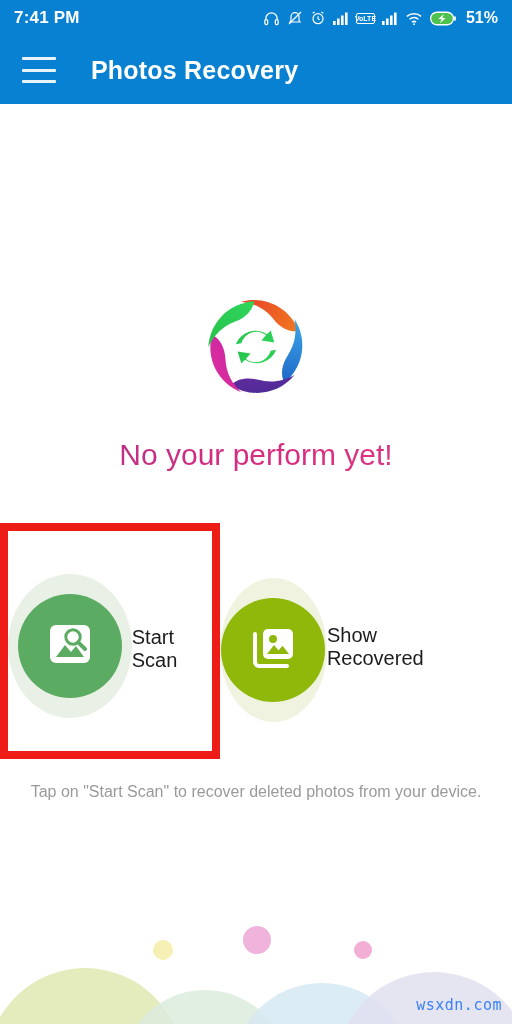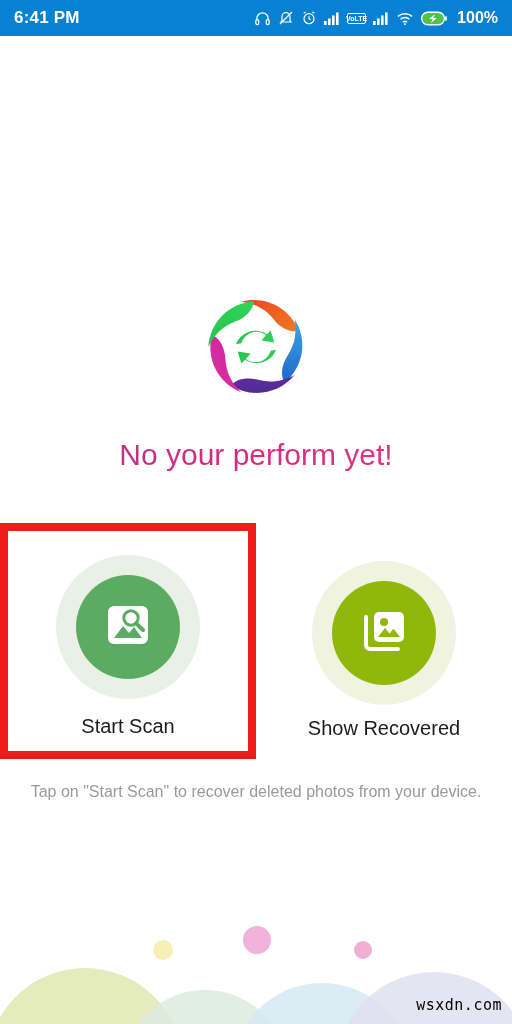--- a/index.html
+++ b/index.html
@@ -128,26 +128,26 @@
   
   .tiles {
     position: absolute;
     left: 0;
     top: 523px;
     width: 512px;
     height: 236px;
     display: flex;
   }
   .tile {
-    width: 256px;
+    width: 220px;
     height: 236px;
     display: flex;
-    flex-direction: column;
-    align-items: center;
-    justify-content: center;
+    flex-direction: row;
+    align-items: center;
+    justify-content: space-between;
     box-sizing: border-box;
     cursor: pointer;
   }
   .tile.highlighted {
     border: 8px solid #ed1c16;
     background: #ffffff;
   }
   .halo {
     width: 144px;
     height: 144px;
@@ -190,31 +190,31 @@
 
   
   .deco { position: absolute; left: 0; top: 860px; width: 512px; height: 164px; overflow: hidden; }
   .bubble { position: absolute; border-radius: 50%; }
   .watermark {
     position: absolute;
     right: 10px;
     bottom: 10px;
     font-family: "DejaVu Sans Mono", monospace;
     font-size: 15px;
-    color: #000000;
+    color: #3b82f6;
     letter-spacing: 0.5px;
   }
 </style>
 </head>
 <body>
 
 <div id="phone">
 
   <div class="statusbar">
-    <div class="status-time">6:41 PM</div>
+    <div class="status-time">7:41 PM</div>
     <div class="status-icons">
 
       <span class="ico">
         <svg width="17" height="17" viewBox="0 0 24 24" fill="none" stroke="#ffffff" stroke-width="1.8">
           <path d="M4 14v-2a8 8 0 0 1 16 0v2"></path>
           <rect x="2.6" y="13.5" width="4" height="7" rx="1.8"></rect>
           <rect x="17.4" y="13.5" width="4" height="7" rx="1.8"></rect>
         </svg>
       </span>
 
@@ -266,24 +266,32 @@
       </span>
 
       <span class="ico">
         <svg width="26" height="15" viewBox="0 0 32 17">
           <rect x="0.8" y="0.8" width="28" height="15.4" rx="7.7" fill="#4ec14e" stroke="#ffffff" stroke-width="1.6"></rect>
           <rect x="29.6" y="5.6" width="2.2" height="5.8" rx="1" fill="#ffffff"></rect>
           <path d="M17 3.2l-7 6h4.2l-1.8 4.8 7-6.2h-4.2z" fill="#ffffff"></path>
         </svg>
       </span>
 
-      <span class="battery-pct">100%</span>
+      <span class="battery-pct">51%</span>
     </div>
   </div>
 
+  <div class="appbar">
+    <div class="hamburger">
+      <i></i>
+      <i></i>
+      <i></i>
+    </div>
+    <div class="appbar-title">Photos Recovery</div>
+  </div>
 
   <div class="logo-wrap">
     <span>
       <svg width="110" height="110" viewBox="0 0 120 120">
         <defs>
           <linearGradient id="pA" x1="0" y1="0" x2="1" y2="1">
             <stop offset="0" stop-color="#e8412a"></stop>
               <stop offset="1" stop-color="#f07a1e"></stop>
           </linearGradient>
           <linearGradient id="pB" x1="0" y1="0" x2="1" y2="1">

